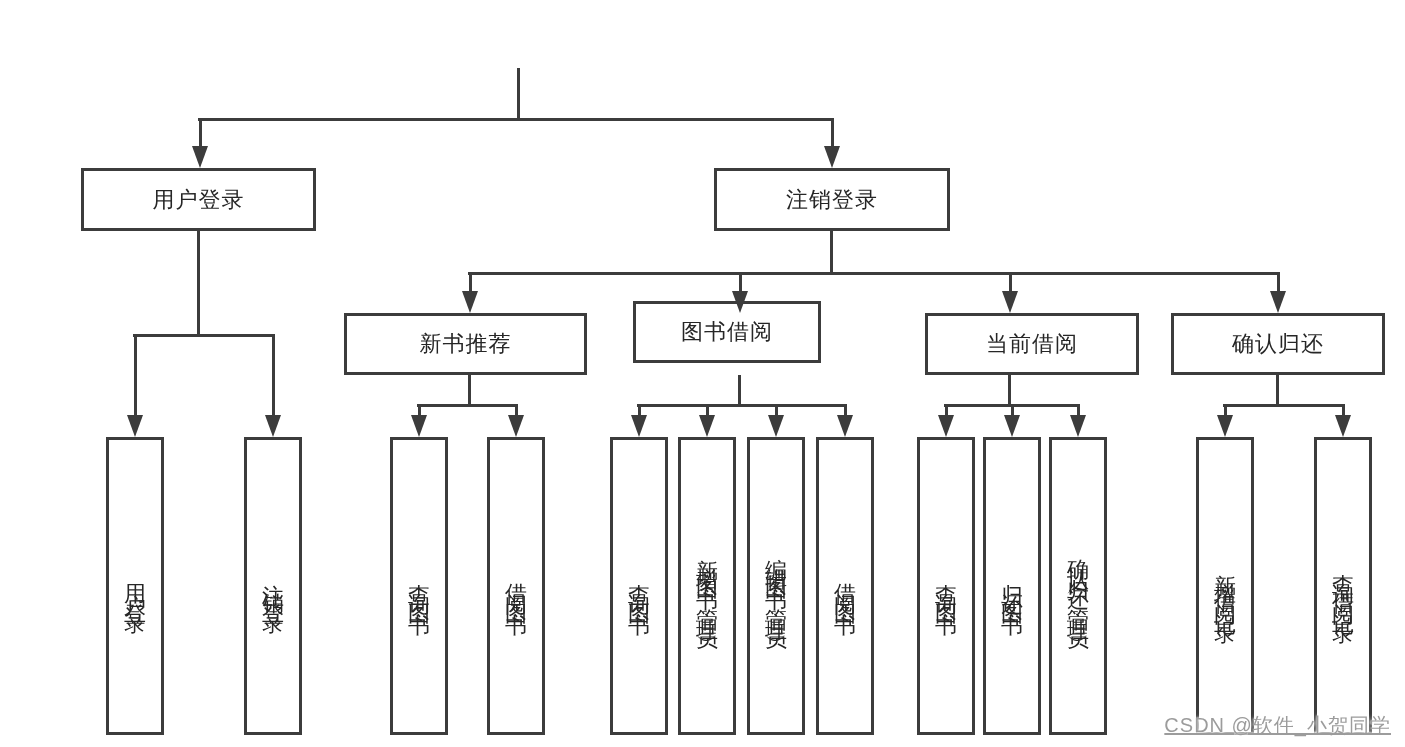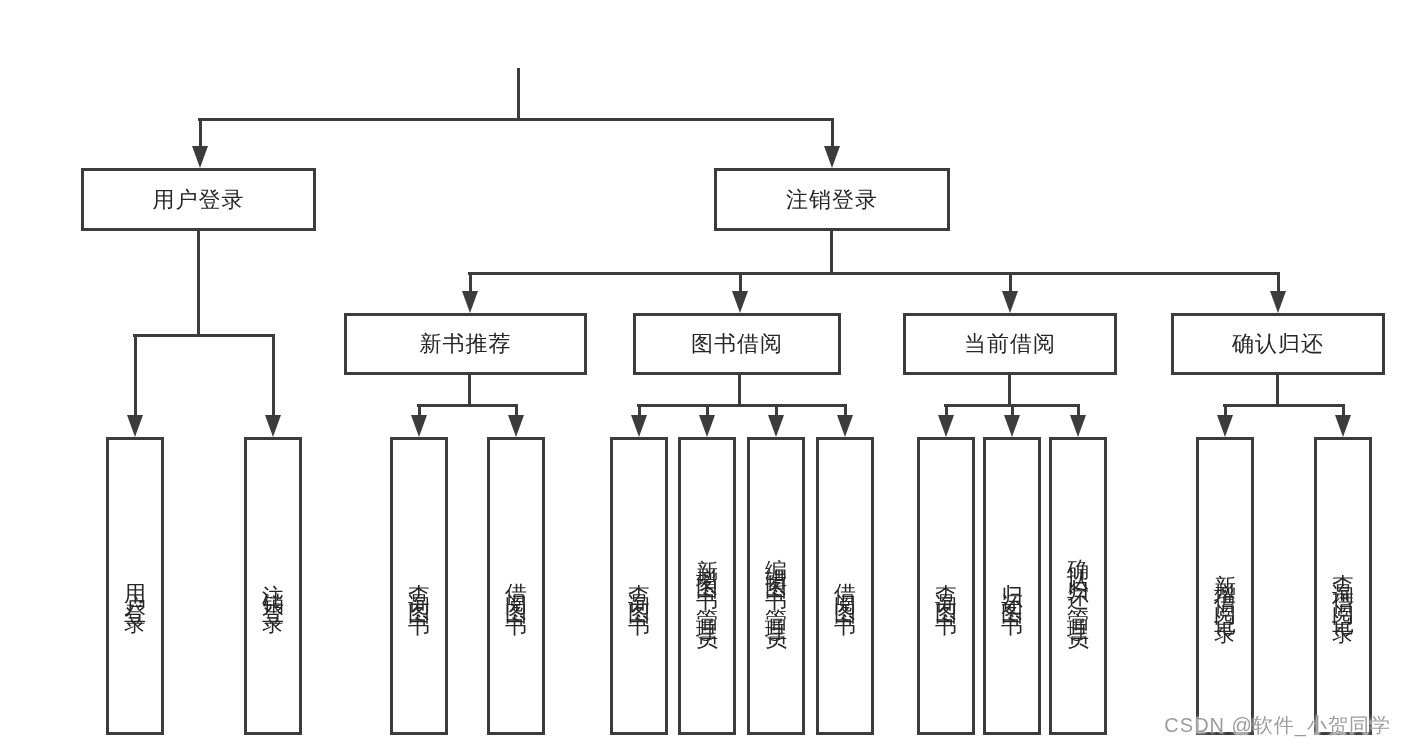--- a/index.html
+++ b/index.html
@@ -21,34 +21,35 @@
   .hl { position:absolute; height:3px; background:#3c3c3c; }
   .tri {
     position:absolute; width:0; height:0;
     border-left:8px solid transparent; border-right:8px solid transparent;
     border-top:22px solid #3c3c3c;
   }
   #watermark {
     position:absolute; right:14px; bottom:8px; font-size:20px; color:#9c9c9c;
     letter-spacing:1px;
     text-shadow:0 0 2px #fff, 0 0 4px #fff, 1px 1px 3px rgba(255,255,255,0.95);
+    text-decoration:underline;
   }
 </style>
 </head>
 <body>
 
 <div id="canvas">
 
 
   <div class="node" style="left:81px;top:168px;width:235px;height:63px">用户登录</div>
   <div class="node" style="left:714px;top:168px;width:236px;height:63px">注销登录</div>
 
   <div class="node" style="left:344px;top:313px;width:243px;height:62px">新书推荐</div>
-  <div class="node" style="left:633px;top:313px;width:208px;height:62px">图书借阅</div>
-  <div class="node" style="left:903px;top:313px;width:214px;height:62px">当前借阅</div>
+  <div class="node" style="left:633px;top:301px;width:188px;height:62px">图书借阅</div>
+  <div class="node" style="left:925px;top:313px;width:214px;height:62px">当前借阅</div>
   <div class="node" style="left:1171px;top:313px;width:214px;height:62px">确认归还</div>
 
   <div class="node v" style="left:106px">用户登录</div>
   <div class="node v" style="left:244px">注销登录</div>
   <div class="node v" style="left:390px">查询图书</div>
   <div class="node v" style="left:487px">借阅图书</div>
   <div class="node v" style="left:610px">查询图书</div>
   <div class="node v" style="left:678px">新增图书（管理员）</div>
   <div class="node v" style="left:747px">编辑图书（管理员）</div>
   <div class="node v" style="left:816px">借阅图书</div>

